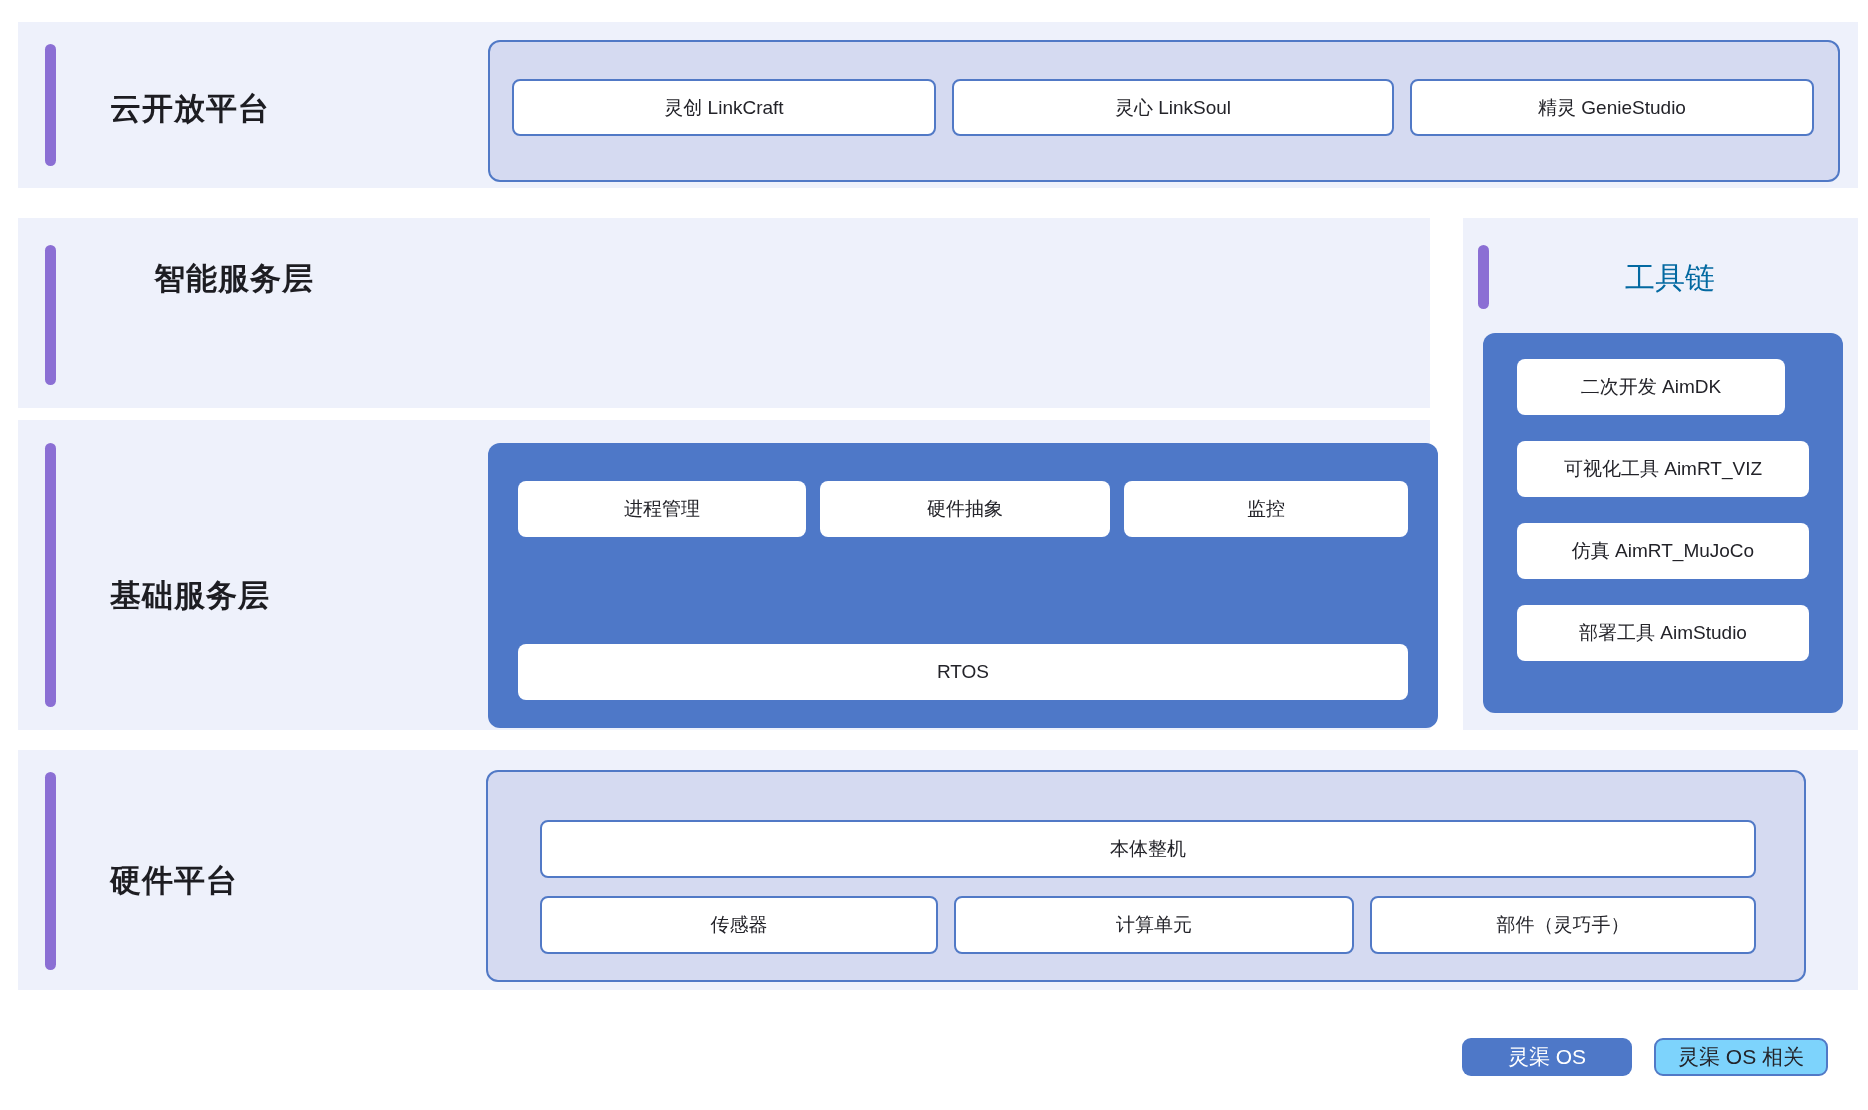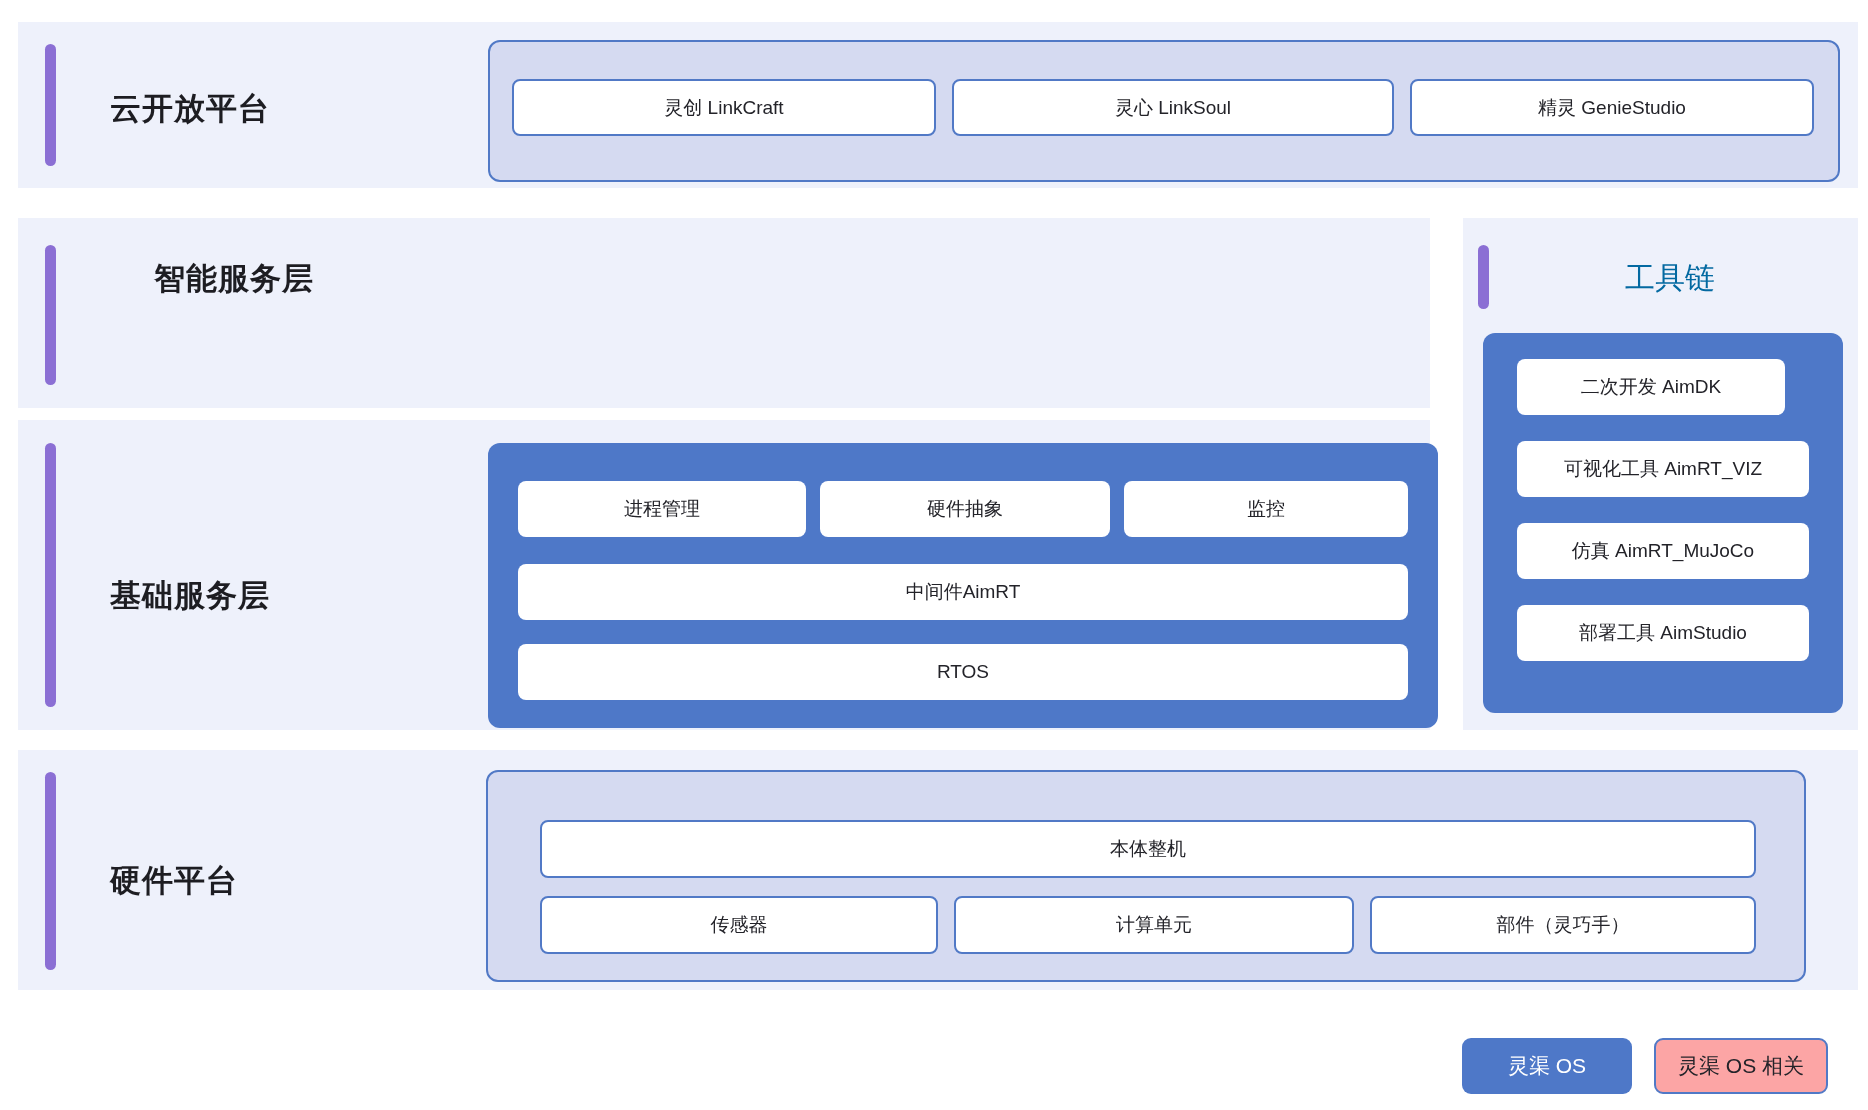--- a/index.html
+++ b/index.html
@@ -94,37 +94,37 @@
 
   
   .legend {
     position: absolute;
     display: flex;
     align-items: center;
     gap: 22px;
   }
   .legend-item {
     box-sizing: border-box;
-    height: 56px;
+    height: 38px;
     min-width: 170px;
     border-radius: 9px;
     display: flex;
     align-items: center;
     justify-content: center;
     font-size: 21px;
     padding: 0 22px;
     white-space: nowrap;
   }
   .legend-item.solid {
     background: #4e78c8;
     color: #ffffff;
     border: none;
   }
   .legend-item.light {
-    background: #fca5a5;
+    background: #7dd3fc;
     color: #232329;
     border: 2.5px solid #5179c6;
   }
 </style>
 </head>
 <body>
 
 <div class="canvas">
 
   <div class="row-panel" style="left:18px; top:22px; width:1840px; height:166px;"></div>
@@ -144,21 +144,20 @@
 
   <div class="row-panel" style="left:18px; top:420px; width:1412px; height:310px;"></div>
   <div class="accent-bar" style="left:45px; top:443px; height:264px;"></div>
   <div class="row-label" style="left:110px; top:575px;">基础服务层</div>
 
   <div class="box-outer-blue" style="left:488px; top:443px; width:950px; height:285px;">
     <div class="chip plain" style="left:30px; top:38px; width:288px; height:56px;">进程管理</div>
     <div class="chip plain" style="left:332px; top:38px; width:290px; height:56px;">硬件抽象</div>
     <div class="chip plain" style="left:636px; top:38px; width:284px; height:56px;">监控</div>
 
-    <div class="chip plain" style="left:30px; top:121px; width:890px; height:56px;">中间件AimRT</div>
 
     <div class="chip plain" style="left:30px; top:201px; width:890px; height:56px;">RTOS</div>
   </div>
 
   <div class="row-panel" style="left:1463px; top:218px; width:395px; height:512px;"></div>
   <div class="accent-bar" style="left:1478px; top:245px; height:64px;"></div>
   <div class="toolchain-title" style="left:1500px; top:258px; width:340px;">工具链</div>
 
   <div class="box-outer-blue" style="left:1483px; top:333px; width:360px; height:380px;">
     <div class="chip plain" style="left:34px; top:26px; width:268px; height:56px;">二次开发 AimDK</div>

